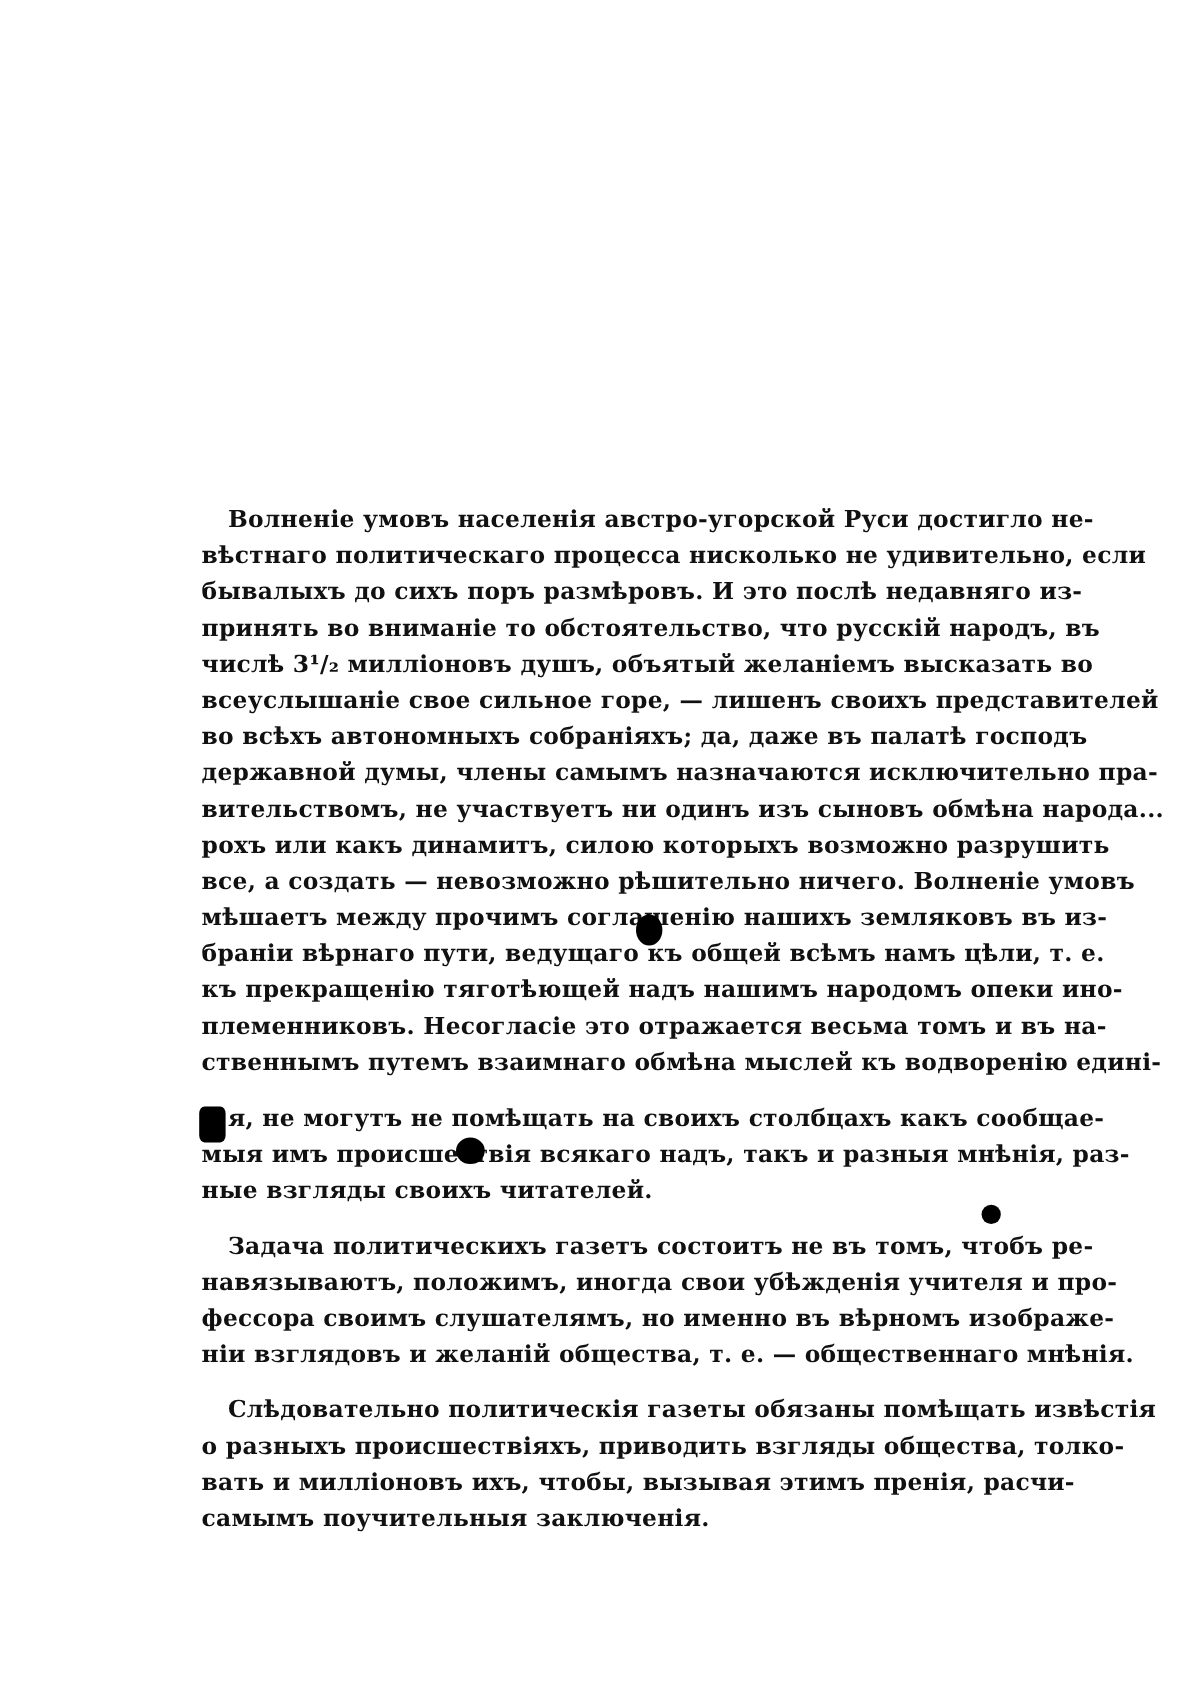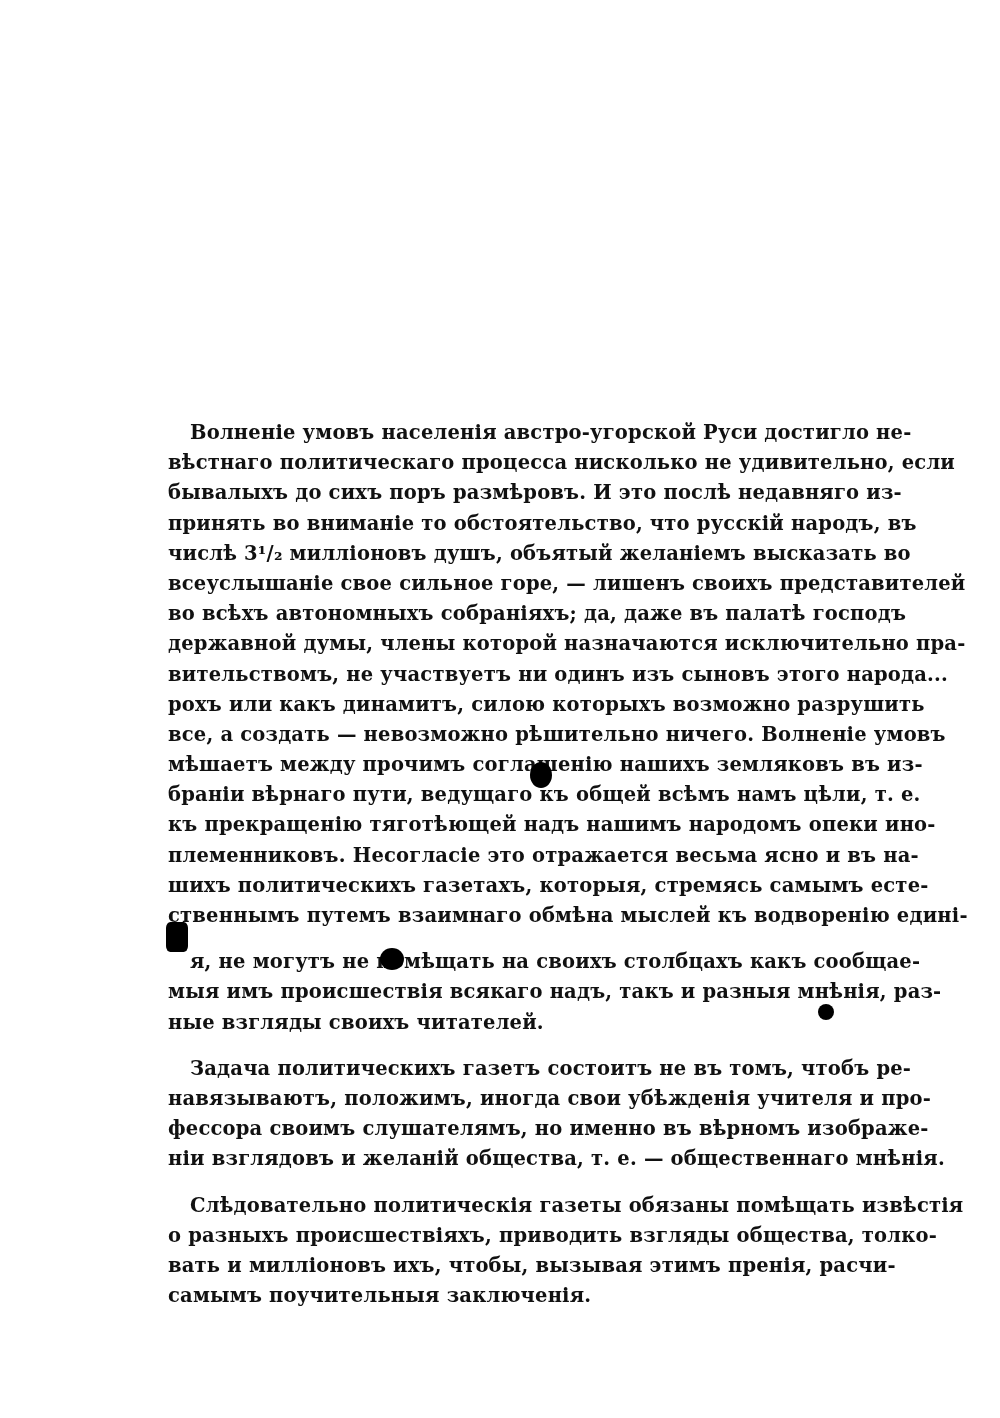--- a/index.html
+++ b/index.html
@@ -62,29 +62,28 @@
   <div class="text-block">
 
     <div>
       <span class="line indent">Волненіе умовъ населенія австро-угорской Руси достигло не-</span>
       <span class="line">вѣстнаго политическаго процесса нисколько не удивительно, если</span>
       <span class="line">бывалыхъ до сихъ поръ размѣровъ. И это послѣ недавняго из-</span>
       <span class="line">принять во вниманіе то обстоятельство, что русскій народъ, въ</span>
       <span class="line">числѣ 3¹/₂ милліоновъ душъ, объятый желаніемъ высказать во</span>
       <span class="line">всеуслышаніе свое сильное горе, — лишенъ своихъ представителей</span>
       <span class="line">во всѣхъ автономныхъ собраніяхъ; да, даже въ палатѣ господъ</span>
-      <span class="line">державной думы, члены которой назначаются исключительно пра-</span>
-      <span class="line">вительствомъ, не участвуетъ ни одинъ изъ сыновъ этого народа...</span>
+      <span class="line">державной думы, члены самымъ назначаются исключительно пра-</span>
+      <span class="line">вительствомъ, не участвуетъ ни одинъ изъ сыновъ обмѣна народа...</span>
       <span class="line">рохъ или какъ динамитъ, силою которыхъ возможно разрушить</span>
       <span class="line">все, а создать — невозможно рѣшительно ничего. Волненіе умовъ</span>
       <span class="line">мѣшаетъ между прочимъ соглашенію нашихъ земляковъ въ из-</span>
       <span class="line">браніи вѣрнаго пути, ведущаго къ общей всѣмъ намъ цѣли, т. е.</span>
       <span class="line">къ прекращенію тяготѣющей надъ нашимъ народомъ опеки ино-</span>
-      <span class="line">племенниковъ. Несогласіе это отражается весьма ясно и въ на-</span>
-      <span class="line">шихъ политическихъ газетахъ, которыя, стремясь самымъ есте-</span>
+      <span class="line">племенниковъ. Несогласіе это отражается весьма томъ и въ на-</span>
       <span class="line">ственнымъ путемъ взаимнаго обмѣна мыслей къ водворенію едині-</span>
       <span class="line indent">я, не могутъ не помѣщать на своихъ столбцахъ какъ сообщае-</span>
       <span class="line">мыя имъ происшествія всякаго надъ, такъ и разныя мнѣнія, раз-</span>
       <span class="line last">ные взгляды своихъ читателей.</span>
     </div>
 
     <div class="para-gap"></div>
 
     <div>
       <span class="line indent">Задача политическихъ газетъ состоитъ не въ томъ, чтобъ ре-</span>

